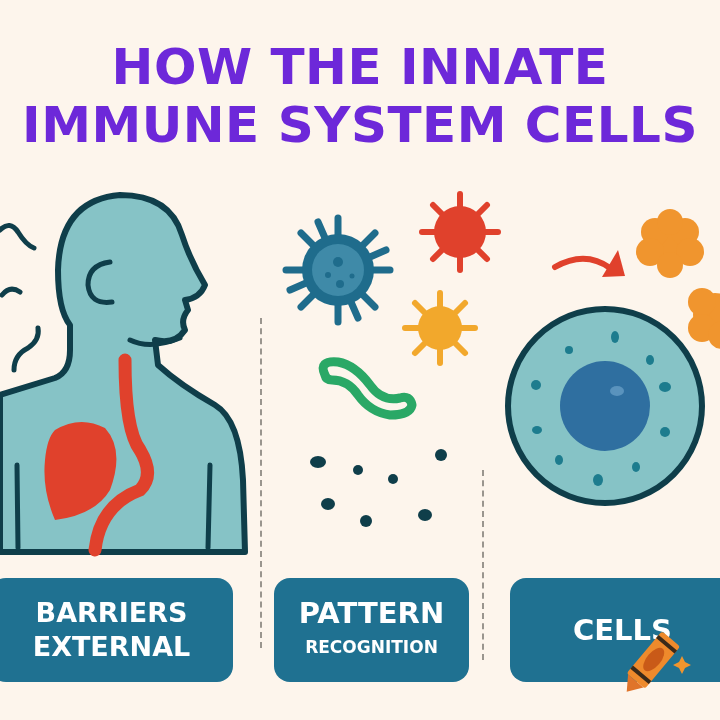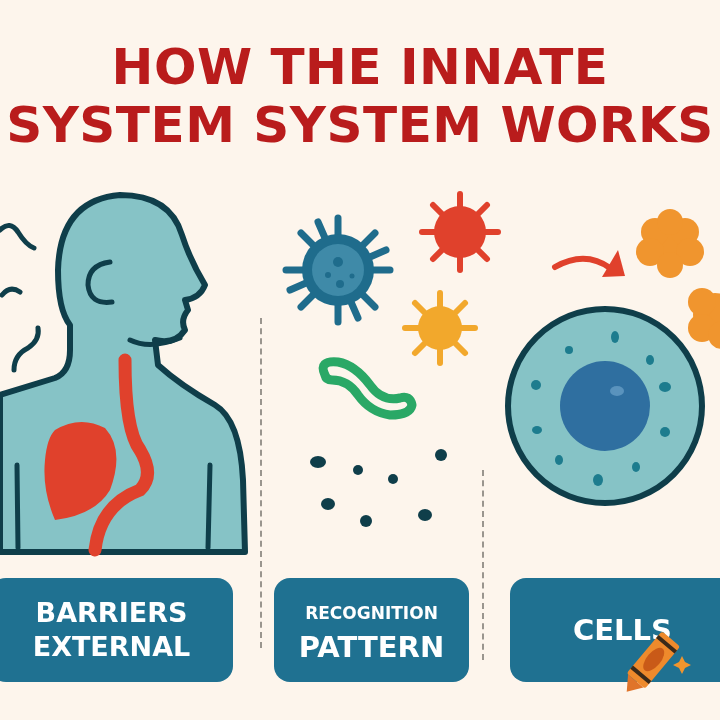--- a/index.html
+++ b/index.html
@@ -4,21 +4,21 @@
 <style>
   html, body { margin: 0; padding: 0; }
   body {
     width: 720px; height: 720px; overflow: hidden;
     background: #fdf5ec;
     font-family: "DejaVu Sans", "Liberation Sans", sans-serif;
     position: relative;
   }
   .title {
     position: absolute; left: 0; right: 0; top: 38px;
-    text-align: center; color: #b91c1c;
+    text-align: center; color: #6d28d9;
     font-weight: bold; line-height: 58px; letter-spacing: 0.5px;
   }
   .title .l1 { font-size: 50px; display: block; }
   .title .l2 { font-size: 50px; display: block; white-space: nowrap; }
   .divider {
     position: absolute; width: 0; border-left: 2px dashed #9a958e;
   }
   .label-box {
     position: absolute; background: #1f7191; color: #fff;
     border-radius: 16px; text-align: center; font-weight: bold;
@@ -26,21 +26,21 @@
     align-items: center;
   }
   .label-box span { display: block; }
   svg { position: absolute; overflow: visible; }
 </style>
 </head>
 <body>
 
 <div class="title">
   <span class="l1">HOW THE INNATE</span>
-  <span class="l2">SYSTEM SYSTEM WORKS</span>
+  <span class="l2">IMMUNE SYSTEM CELLS</span>
 </div>
 
 <svg style="left:0;top:190px" width="260" height="370" viewBox="0 0 260 370">
 
   <path d="M0 40 Q10 30 18 42 Q26 55 34 58" fill="none" stroke="#0f3e4a" stroke-width="5" stroke-linecap="round"></path>
   <path d="M2 105 Q10 95 20 102" fill="none" stroke="#0f3e4a" stroke-width="5" stroke-linecap="round"></path>
   <path d="M38 138 Q40 150 28 158 Q14 165 14 180" fill="none" stroke="#0f3e4a" stroke-width="5" stroke-linecap="round"></path>
 
   <path d="M0 205 L55 188 Q70 182 70 160 L70 135 Q58 120 58 80 Q60 10 120 5 Q170 5 182 45 Q190 70 205 95 Q200 108 185 110 L188 120 Q180 130 185 140 Q175 155 155 150 L158 175 Q180 195 215 215 Q240 230 243 290 L245 362 L0 362 Z" fill="#86c3c6" stroke="#0f3e4a" stroke-width="6" stroke-linejoin="round"></path>
 
@@ -154,22 +154,22 @@
     <ellipse cx="79" cy="160" rx="4" ry="4"></ellipse>
   </g>
 </svg>
 
 <div class="label-box" style="left:-10px;top:578px;width:243px;height:104px;font-size:27px;line-height:34px">
   <span>BARRIERS</span>
   <span>EXTERNAL</span>
 </div>
 
 <div class="label-box" style="left:274px;top:578px;width:195px;height:104px;line-height:34px">
+  <span style="font-size:29px">PATTERN</span>
   <span style="font-size:17px">RECOGNITION</span>
-  <span style="font-size:29px">PATTERN</span>
 </div>
 
 <div class="label-box" style="left:510px;top:578px;width:225px;height:104px;font-size:29px;line-height:34px">
   <span>CELLS</span>
 </div>
 
 <svg style="left:610px;top:618px" width="90" height="80" viewBox="0 0 90 80">
   <g transform="translate(45,40) rotate(-50)">
     <rect x="-30" y="-12" width="55" height="24" rx="3" fill="#ee8a2c"></rect>
     <rect x="-24" y="-12" width="4" height="24" fill="#3a2a1a"></rect>

